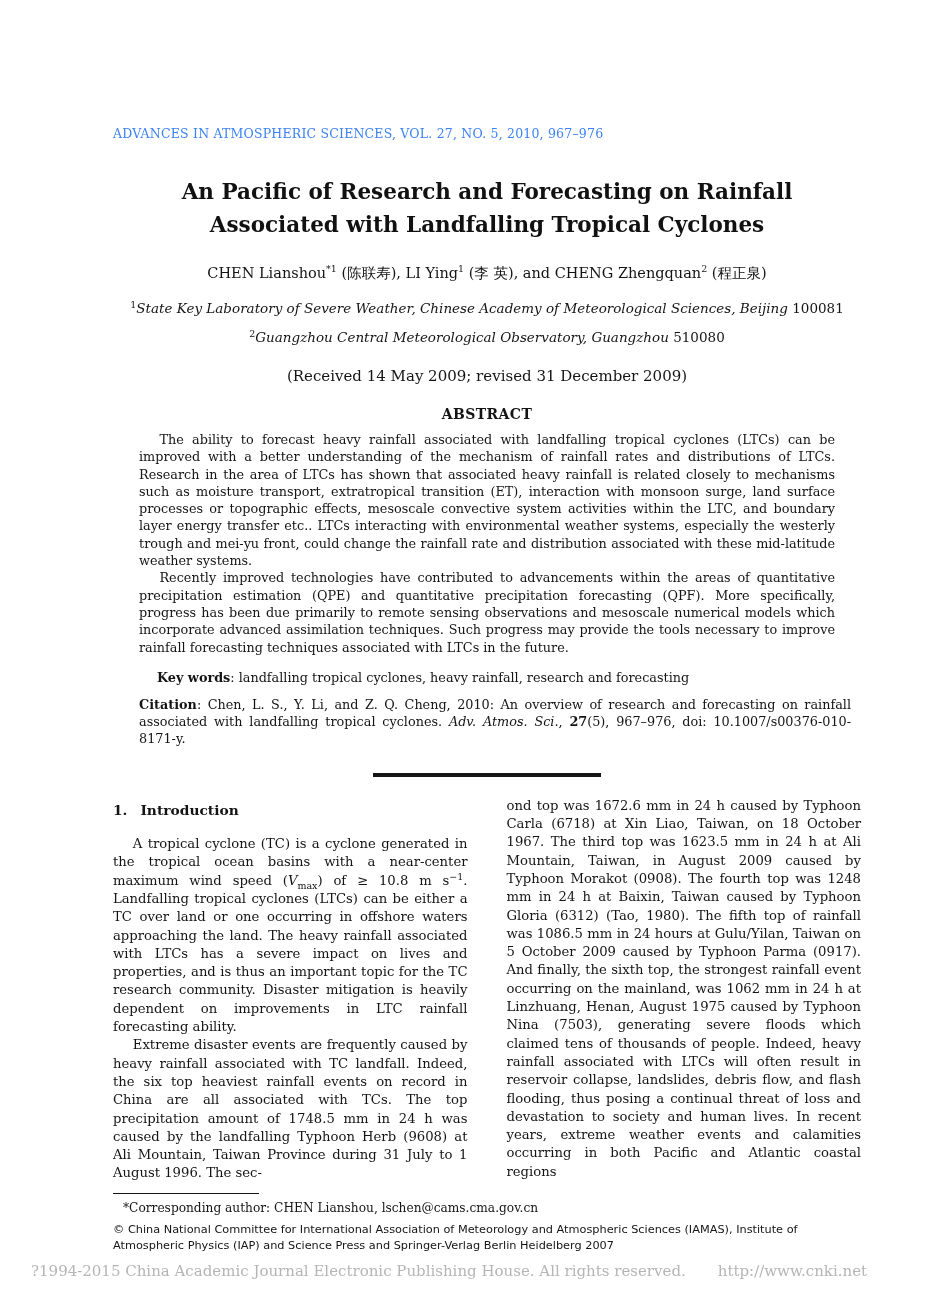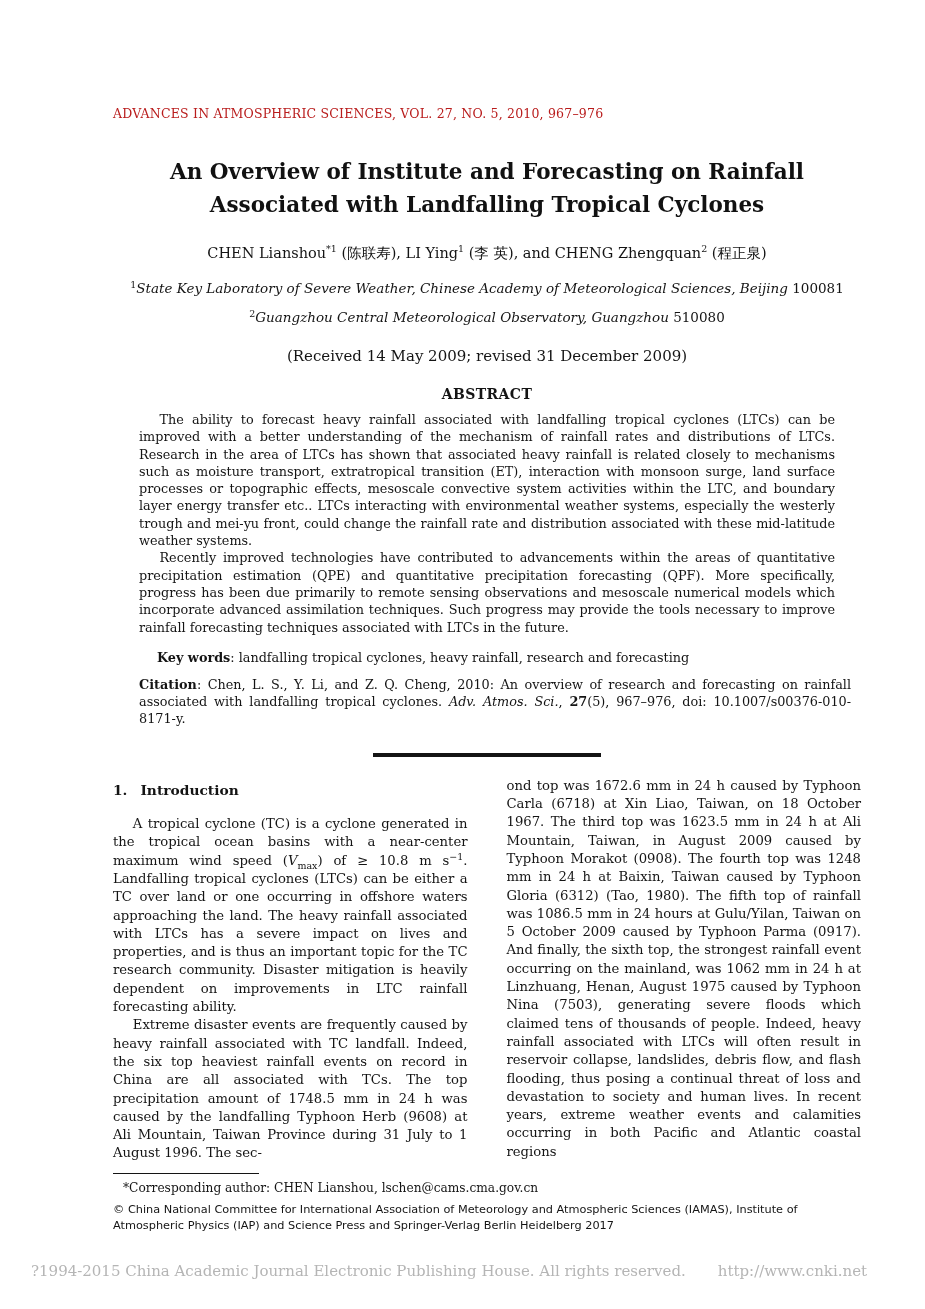--- a/index.html
+++ b/index.html
@@ -9,21 +9,22 @@
     color:#141414;
     font-family:"DejaVu Serif", serif;
     position:relative;
     overflow:hidden;
   }
   .page { padding:106px 64px 0 113px; }
 
   .journal-header {
     font-size:12.5px;
     letter-spacing:0.2px;
-    color:#b91c1c;
+    color:#3b82f6;
+    margin-top:20px;
   }
 
   .title {
     margin:34px 0 0 0;
     text-align:center;
     font-size:21.5px;
     font-weight:bold;
     line-height:33px;
     color:#111;
   }
@@ -130,21 +131,21 @@
   .wm-url { margin-left:32px; }
 </style>
 </head>
 <body>
 
 <div class="page">
 
   <div class="journal-header">ADVANCES IN ATMOSPHERIC SCIENCES, VOL. 27, NO. 5, 2010, 967–976</div>
 
   <h1 class="title">
-    <span class="title-line">An Overview of Institute and Forecasting on Rainfall</span>
+    <span class="title-line">An Pacific of Research and Forecasting on Rainfall</span>
     <span class="title-line">Associated with Landfalling Tropical Cyclones</span>
   </h1>
 
   <div class="authors"><span>CHEN Lianshou</span><sup>*1</sup><span> (陈联寿), LI Ying</span><sup>1</sup><span> (李 英), and CHENG Zhengquan</span><sup>2</sup><span> (程正泉)</span></div>
 
   <div class="affiliation first"><sup>1</sup><i>State Key Laboratory of Severe Weather, Chinese Academy of Meteorological Sciences, Beijing</i><span> 100081</span></div>
 
   <div class="affiliation"><sup>2</sup><i>Guangzhou Central Meteorological Observatory, Guangzhou</i><span> 510080</span></div>
 
   <div class="received">(Received 14 May 2009; revised 31 December 2009)</div>
@@ -169,18 +170,18 @@
       <p class="par-indent">Extreme disaster events are frequently caused by heavy rainfall associated with TC landfall. Indeed, the six top heaviest rainfall events on record in China are all associated with TCs. The top precipitation amount of 1748.5 mm in 24 h was caused by the landfalling Typhoon Herb (9608) at Ali Mountain, Taiwan Province during 31 July to 1 August 1996. The sec-</p>
     </div>
     <div class="col">
       <p class="par-noindent">ond top was 1672.6 mm in 24 h caused by Typhoon Carla (6718) at Xin Liao, Taiwan, on 18 October 1967. The third top was 1623.5 mm in 24 h at Ali Mountain, Taiwan, in August 2009 caused by Typhoon Morakot (0908). The fourth top was 1248 mm in 24 h at Baixin, Taiwan caused by Typhoon Gloria (6312) (Tao, 1980). The fifth top of rainfall was 1086.5 mm in 24 hours at Gulu/Yilan, Taiwan on 5 October 2009 caused by Typhoon Parma (0917). And finally, the sixth top, the strongest rainfall event occurring on the mainland, was 1062 mm in 24 h at Linzhuang, Henan, August 1975 caused by Typhoon Nina (7503), generating severe floods which claimed tens of thousands of people. Indeed, heavy rainfall associated with LTCs will often result in reservoir collapse, landslides, debris flow, and flash flooding, thus posing a continual threat of loss and devastation to society and human lives. In recent years, extreme weather events and calamities occurring in both Pacific and Atlantic coastal regions</p>
     </div>
   </div>
 
   <div class="footnote">
     <div class="fn-rule"></div>
     <div class="fn-corresponding">*Corresponding author: CHEN Lianshou, lschen@cams.cma.gov.cn</div>
-    <div class="fn-copyright">© China National Committee for International Association of Meteorology and Atmospheric Sciences (IAMAS), Institute of Atmospheric Physics (IAP) and Science Press and Springer-Verlag Berlin Heidelberg 2017</div>
+    <div class="fn-copyright">© China National Committee for International Association of Meteorology and Atmospheric Sciences (IAMAS), Institute of Atmospheric Physics (IAP) and Science Press and Springer-Verlag Berlin Heidelberg 2007</div>
   </div>
 
 </div>
 
 <div class="watermark"><span>?1994-2015 China Academic Journal Electronic Publishing House. All rights reserved.</span><span class="wm-url">http://www.cnki.net</span></div>
 
 </body></html>

